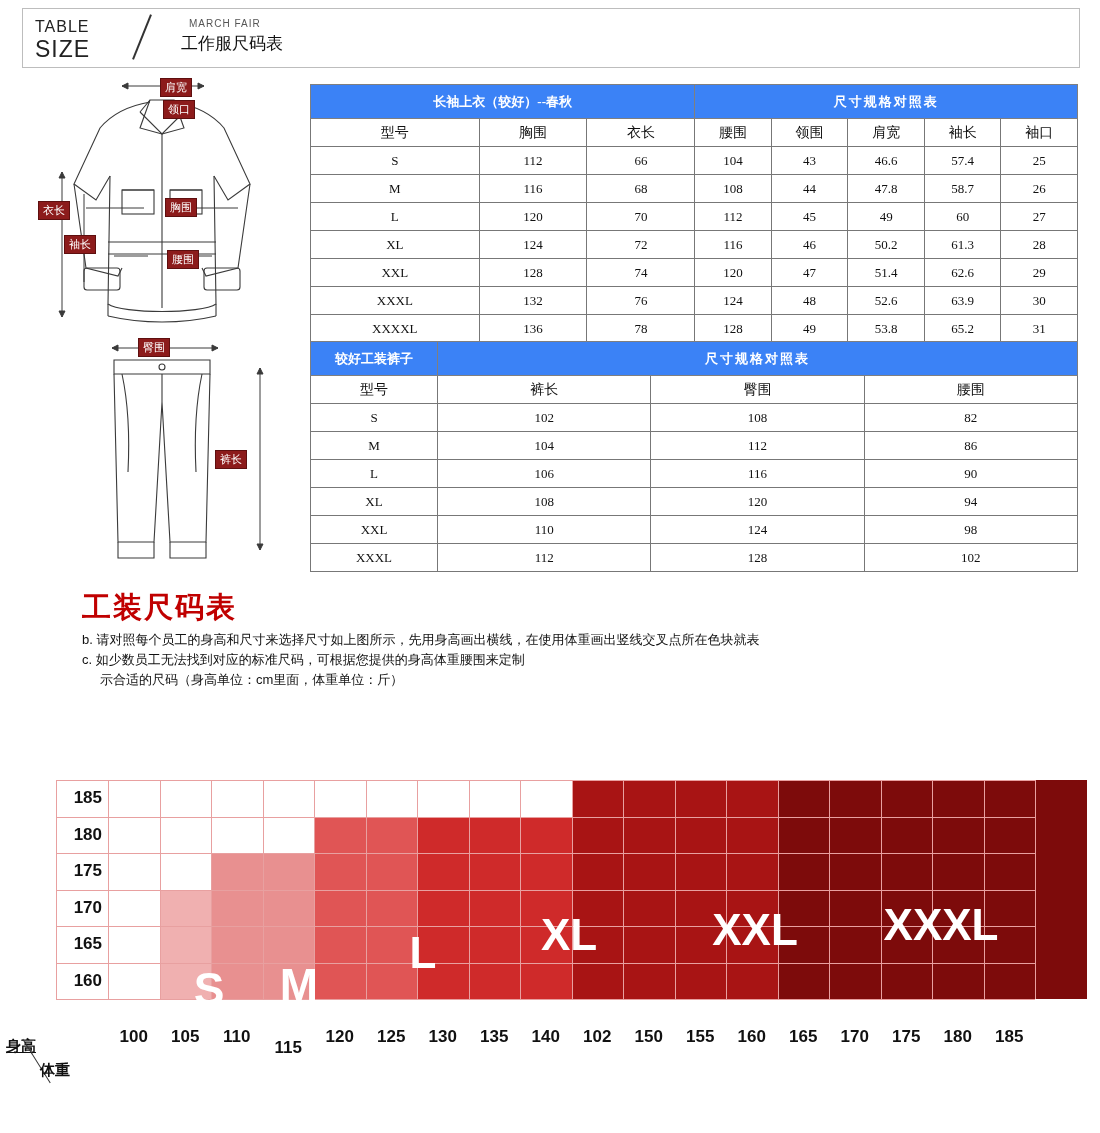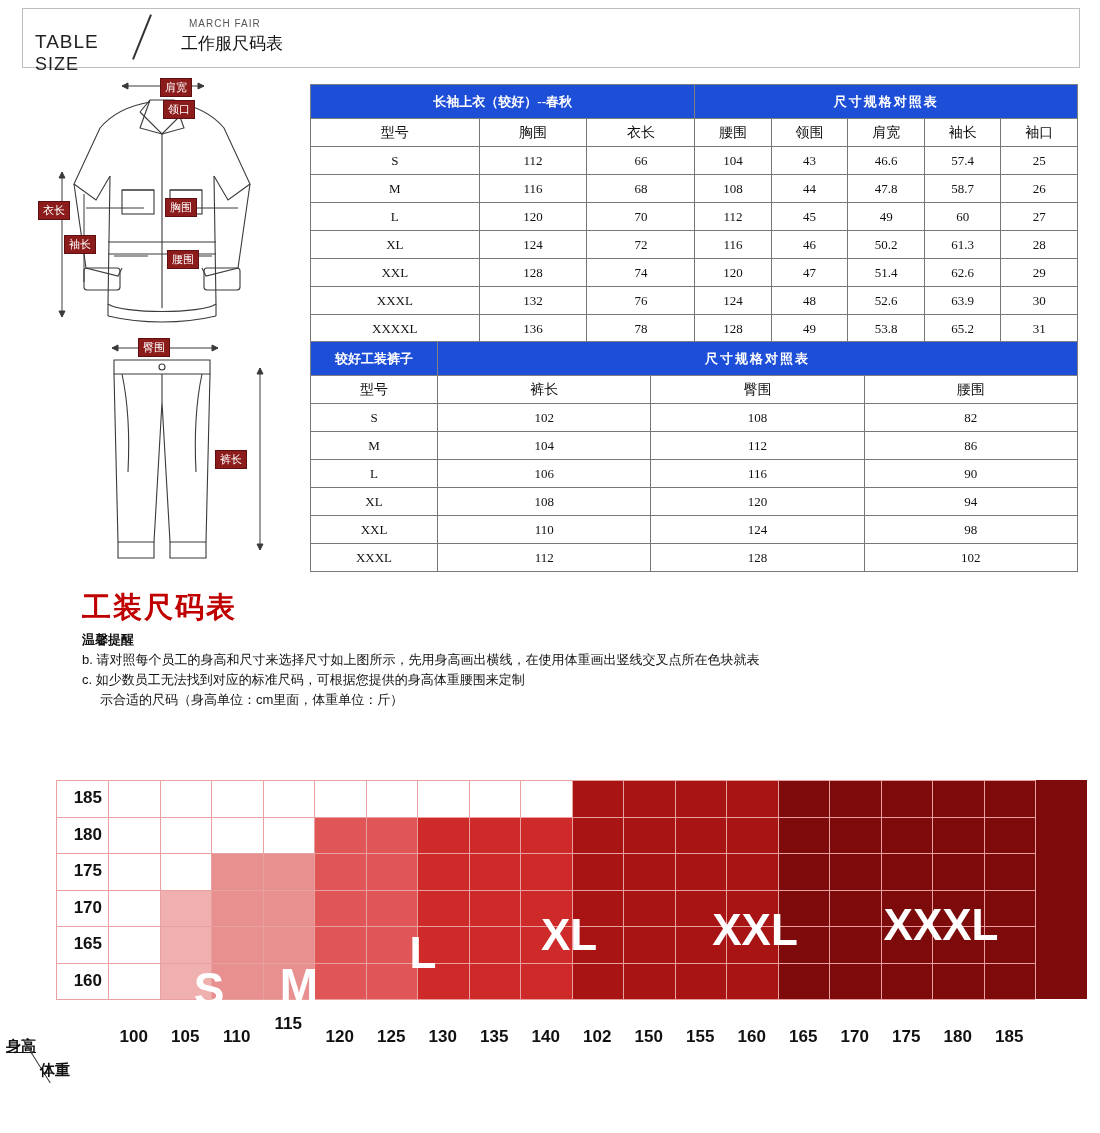--- a/index.html
+++ b/index.html
@@ -1,35 +1,35 @@
 <!DOCTYPE html>
 <html><head>
 <meta charset="utf-8">
 <style>
   html,body{margin:0;padding:0;background:#ffffff;}
   body{width:1100px;height:1133px;position:relative;font-family:"Liberation Sans","DejaVu Sans",sans-serif;color:#111;}
 
   
   .header{position:absolute;left:22px;top:8px;width:1056px;height:58px;border:1px solid #bdbdbd;}
   .hdr-left{position:absolute;left:12px;top:6px;width:120px;}
-  .hdr-left .l1{font-size:19px;letter-spacing:1px;color:#222;line-height:23px;margin-top:15px;}
-  .hdr-left .l2{font-size:18px;letter-spacing:1px;color:#222;line-height:23px;}
+  .hdr-left .l1{font-size:16px;letter-spacing:1px;color:#222;line-height:23px;}
+  .hdr-left .l2{font-size:23px;letter-spacing:1px;color:#222;line-height:23px;}
   .hdr-slash{position:absolute;left:118px;top:4px;width:2px;height:48px;background:#333;transform:rotate(22deg);}
   .hdr-right{position:absolute;left:158px;top:8px;}
   .hdr-right .en{font-size:10px;letter-spacing:1px;color:#555;line-height:14px;padding-left:8px;}
   .hdr-right .cn{font-size:17px;color:#111;line-height:22px;margin-top:2px;}
 
   
   .illus{position:absolute;left:22px;top:72px;width:280px;height:505px;}
   .tag{position:absolute;background:#8c1b1b;color:#fff;font-size:11px;line-height:15px;padding:1px 4px;border:1px solid #5e0f0f;white-space:nowrap;}
 
   
   .tbl{position:absolute;border-collapse:collapse;}
   .tbl td,.tbl th{border:1px solid #777;text-align:center;font-family:"Liberation Serif","DejaVu Serif",serif;}
-  .tbl .bar{background:#1d4ed8;color:#fff;border:1px solid #7f7f7f;}
+  .tbl .bar{background:#3b82f6;color:#fff;border:1px solid #7f7f7f;}
   .bar-left{font-size:15px;font-weight:bold;padding:4px 8px;text-align:left;}
   .bar-mid{font-size:17px;font-weight:bold;letter-spacing:2px;}
   .tbl td{font-size:13px;height:25px;color:#111;}
   .hdrow td{font-size:14px;}
 
   #top-table{left:310px;top:84px;width:768px;}
   #bot-table{left:310px;top:341px;width:768px;}
 
   
   .title-cn{position:absolute;left:82px;top:588px;font-size:29px;color:#c00000;font-weight:bold;letter-spacing:2px;}
@@ -267,21 +267,20 @@
     <td>XXXL</td>
     <td>112</td>
     <td>128</td>
     <td>102</td>
   </tr>
 </tbody>
   </table>
 
 <div class="title-cn">工装尺码表</div>
 <div class="notes">
-  <div class="n0">温馨提醒</div>
   <div>b. 请对照每个员工的身高和尺寸来选择尺寸如上图所示，先用身高画出横线，在使用体重画出竖线交叉点所在色块就表</div>
   <div>c. 如少数员工无法找到对应的标准尺码，可根据您提供的身高体重腰围来定制</div>
   <div style="padding-left:18px;">示合适的尺码（身高单位：cm里面，体重单位：斤）</div>
 </div>
 
 <div class="chart" id="chart">
     <div class="cell" style="left: 103.5px; top: 109.5px; width: 154.5px; height: 109.5px; background: rgb(240, 176, 176); border: none;"></div>
     <div class="cell" style="left: 155px; top: 73px; width: 206px; height: 146px; background: rgb(232, 144, 144); border: none;"></div>
     <div class="cell" style="left: 258px; top: 36.5px; width: 257.5px; height: 182.5px; background: rgb(224, 85, 85); border: none;"></div>
     <div class="cell" style="left: 361px; top: 36.5px; width: 360.5px; height: 182.5px; background: rgb(207, 42, 42); border: none;"></div>
@@ -316,21 +315,21 @@
     <div class="gridline" style="left: 0px; top: 0px; width: 1px; height: 219px;"></div>
     <div class="ylabel" style="left: 0px; top: 8px;">185</div>
     <div class="ylabel" style="left: 0px; top: 44.5px;">180</div>
     <div class="ylabel" style="left: 0px; top: 81px;">175</div>
     <div class="ylabel" style="left: 0px; top: 117.5px;">170</div>
     <div class="ylabel" style="left: 0px; top: 154px;">165</div>
     <div class="ylabel" style="left: 0px; top: 190.5px;">160</div>
     <div class="xlabel" style="left: 54.75px; top: 247px;">100</div>
     <div class="xlabel" style="left: 106.25px; top: 247px;">105</div>
     <div class="xlabel" style="left: 157.75px; top: 247px;">110</div>
-    <div class="xlabel" style="left: 209.25px; top: 234px;">115</div>
+    <div class="xlabel" style="left: 209.25px; top: 258px;">115</div>
     <div class="xlabel" style="left: 260.75px; top: 247px;">120</div>
     <div class="xlabel" style="left: 312.25px; top: 247px;">125</div>
     <div class="xlabel" style="left: 363.75px; top: 247px;">130</div>
     <div class="xlabel" style="left: 415.25px; top: 247px;">135</div>
     <div class="xlabel" style="left: 466.75px; top: 247px;">140</div>
     <div class="xlabel" style="left: 518.25px; top: 247px;">102</div>
     <div class="xlabel" style="left: 569.75px; top: 247px;">150</div>
     <div class="xlabel" style="left: 621.25px; top: 247px;">155</div>
     <div class="xlabel" style="left: 672.75px; top: 247px;">160</div>
     <div class="xlabel" style="left: 724.25px; top: 247px;">165</div>

